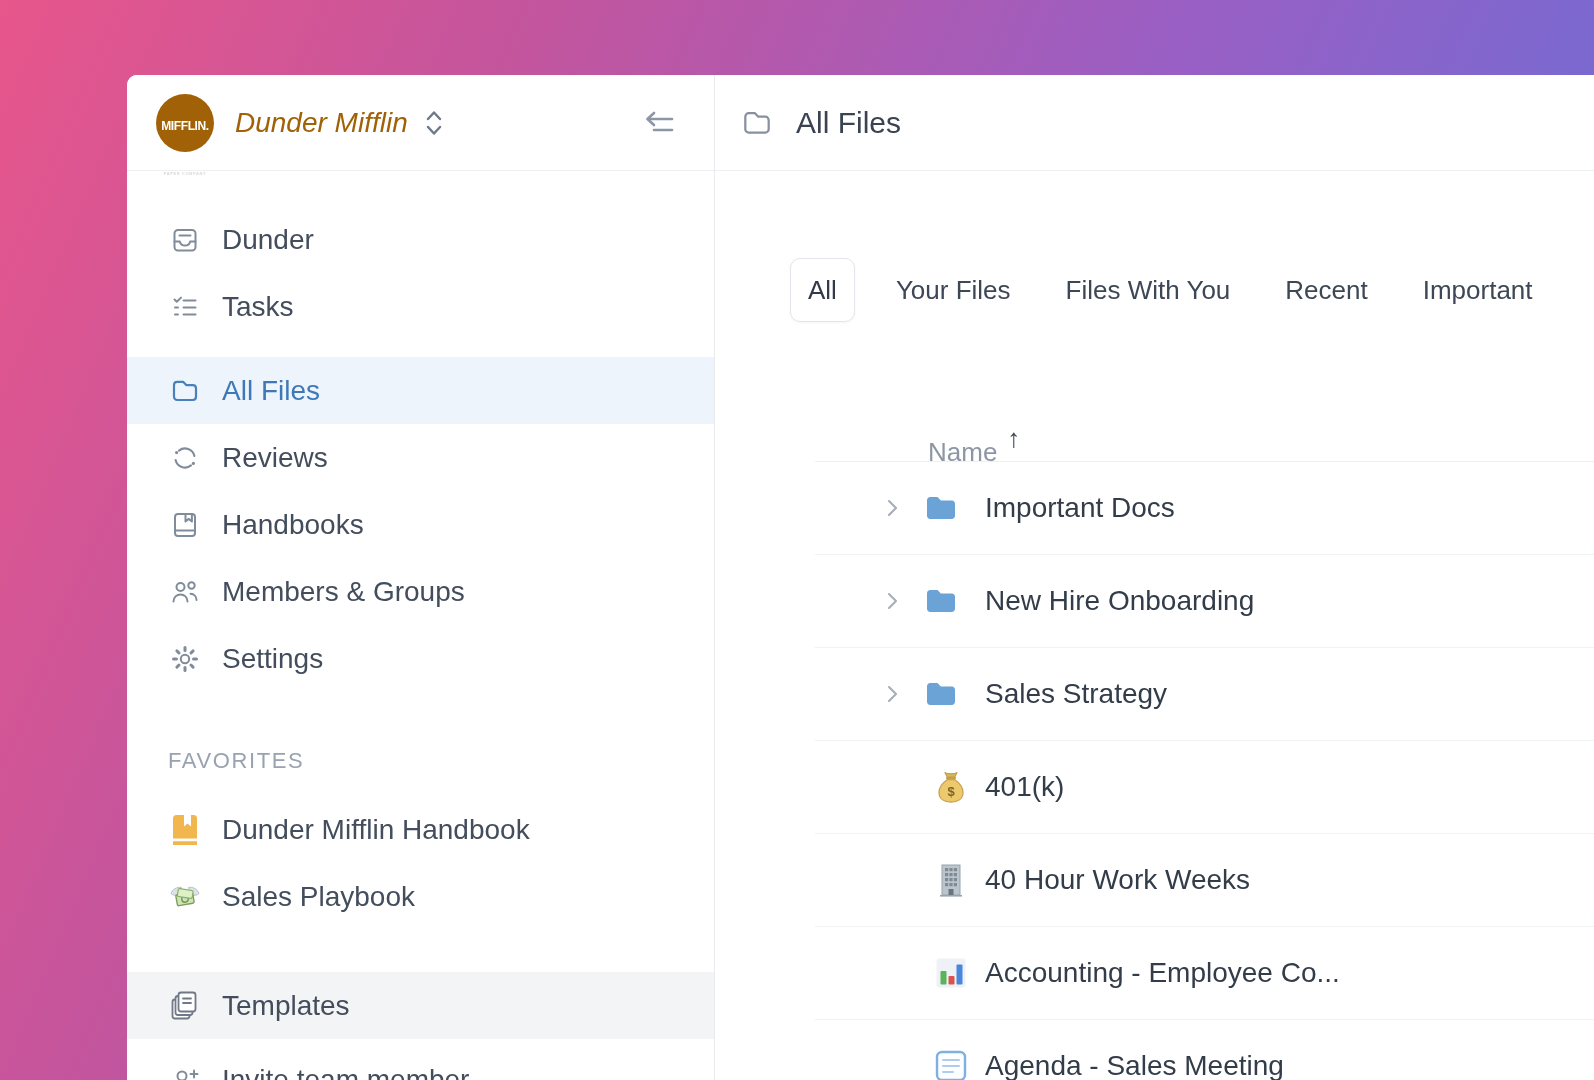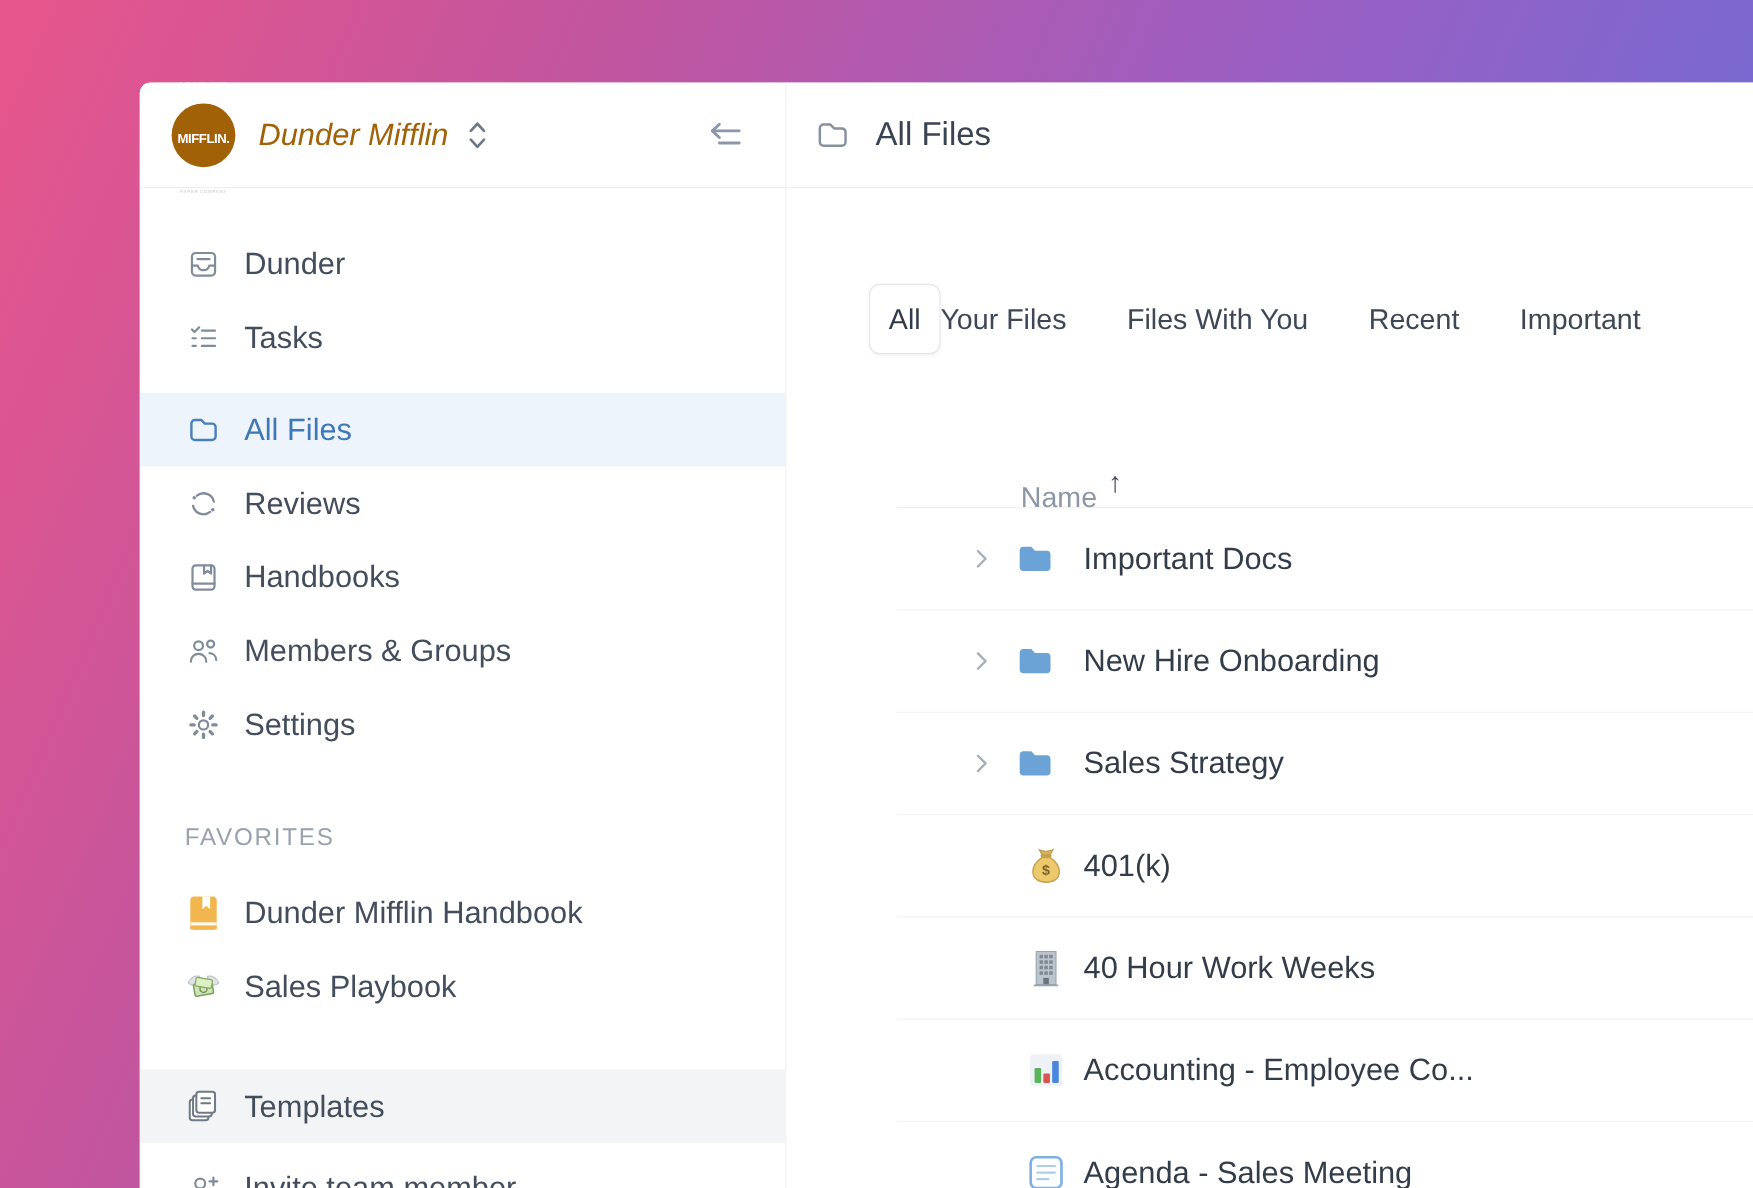--- a/index.html
+++ b/index.html
@@ -48,21 +48,21 @@
   .main { flex:1; display:flex; flex-direction:column; overflow:hidden; background:#fff; }
   .main-header { height:96px; flex:none; display:flex; align-items:center; padding-left:25px; border-bottom:1px solid #edeff1; }
   .main-header .icn { width:34px; height:34px; color:#87909e; display:flex; flex:none; }
   .page-title { font-size:30px; font-weight:500; color:#3a4351; margin-left:22px; }
 
   .tabs { margin:87px 0 0 75px; height:64px; flex:none; display:flex; align-items:center; white-space:nowrap; }
   .tab { font-size:26px; font-weight:500; color:#3d4755; margin-right:55px; cursor:default; }
   .tab-pill {
     height:64px; padding:0 17px; border:1.5px solid #e3e6ea; border-radius:10px; background:#fff;
     box-shadow:0 1px 3px rgba(40,50,70,.05); display:flex; align-items:center; justify-content:center;
-    font-size:26px; font-weight:500; color:#323b49; cursor:default;
+    font-size:26px; font-weight:500; color:#323b49; margin-right:41px; cursor:default;
   }
 
   .filelist { margin:93px 0 0 100px; flex:1; display:flex; flex-direction:column; }
   .thead { height:47px; flex:none; display:flex; align-items:center; padding-left:113px; border-bottom:1px solid #eef0f2; }
   .thead .col-name { font-size:26px; color:#8d96a4;margin-top:29px; }
   .thead .sort { font-size:26px; color:#434c59; margin-left:10px; }
   .frow { height:93px; flex:none; display:grid; grid-template-columns:60px 45px 62px auto; align-items:center; border-bottom:1px solid #f1f2f4; }
   .frow .chev { grid-column:2; padding-left:7px; display:flex; align-items:center; color:#a6aeb8; }
   .frow .ficon { grid-column:3; display:flex; align-items:center; padding-left:4px; }
   .frow .ficon.center { justify-content:center; padding-left:0; }

